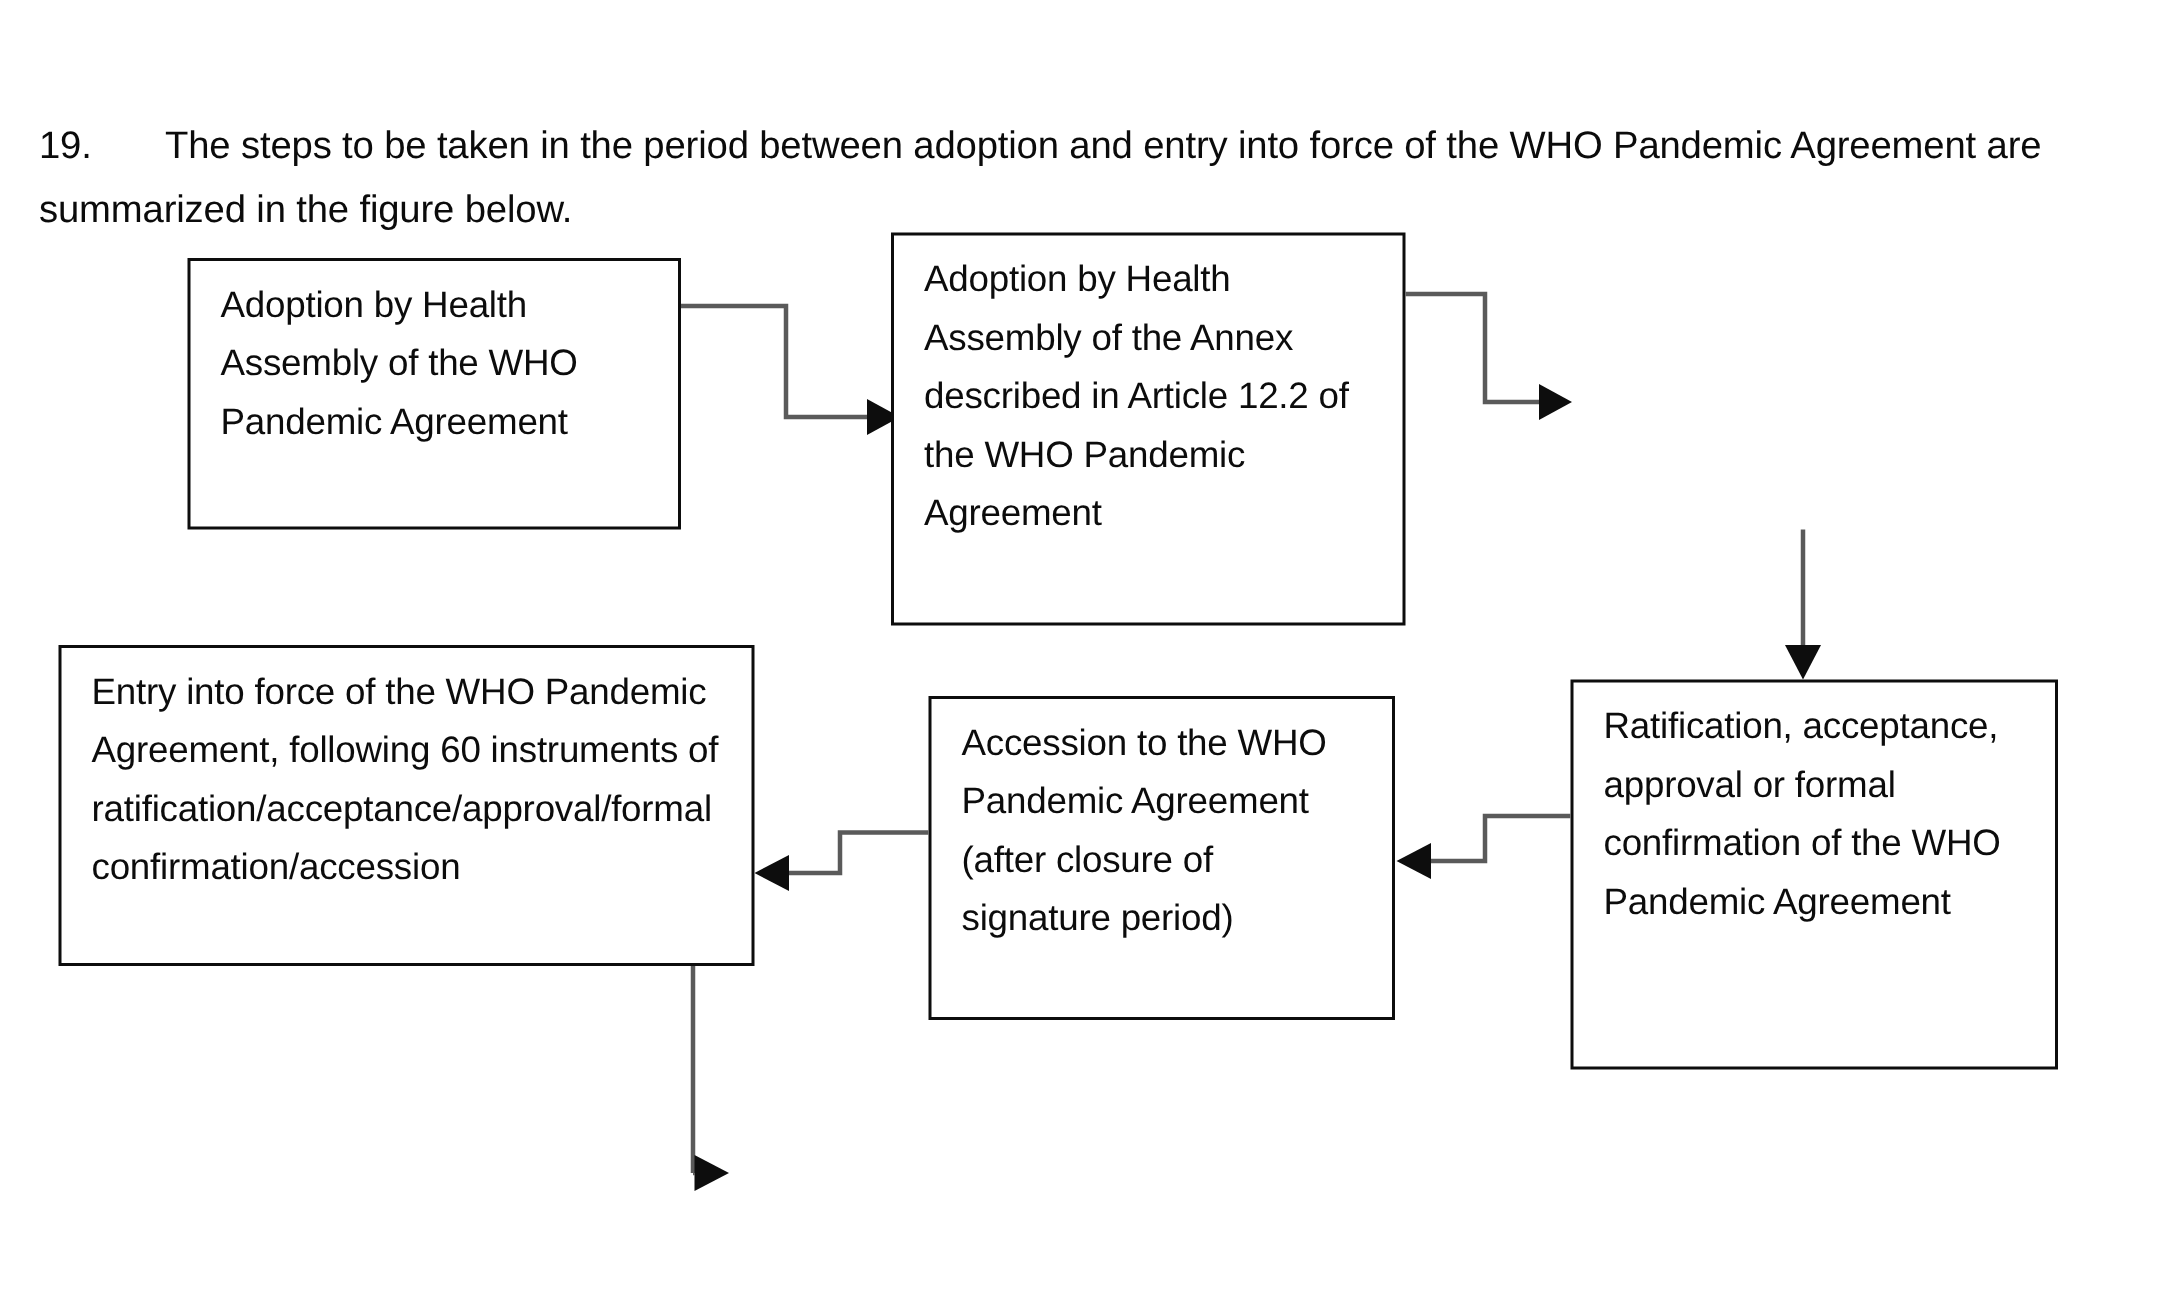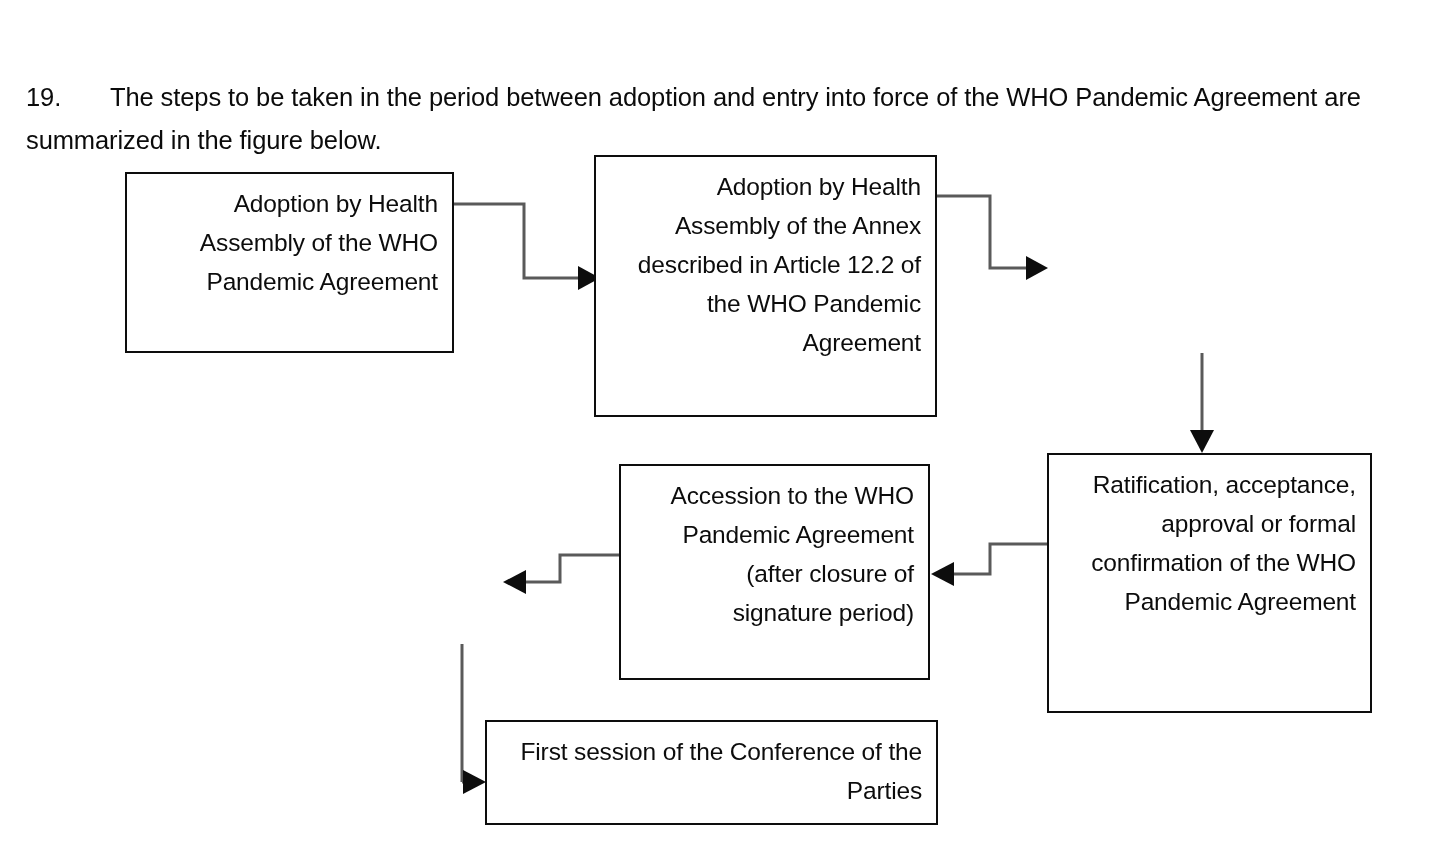--- a/index.html
+++ b/index.html
@@ -35,21 +35,20 @@
     margin-top: 32px;
   }
 
   
   #flow-diagram {
     position: absolute;
     left: 0;
     top: 0;
     width: 1456px;
     height: 861px;
-    text-align: right;
   }
 
   .flow-box {
     position: absolute;
     box-sizing: border-box;
     border: 2px solid #0d0d0d;
     background: #ffffff;
     font-size: 24.5px;
     line-height: 39px;
     color: #0c0c0c;
@@ -131,16 +130,16 @@
 
   <div class="flow-box" id="box-adoption-agreement">Adoption by Health Assembly of the WHO Pandemic Agreement</div>
 
   <div class="flow-box" id="box-adoption-annex">Adoption by Health Assembly of the Annex described in Article 12.2 of the WHO Pandemic Agreement</div>
 
 
   <div class="flow-box" id="box-ratification">Ratification, acceptance, approval or formal confirmation of the WHO Pandemic Agreement</div>
 
   <div class="flow-box" id="box-accession">Accession to the WHO Pandemic Agreement (after closure of signature period)</div>
 
+  <div class="flow-box" id="box-entry-into-force">Entry into force of the WHO Pandemic Agreement, following 60 instruments of ratification/acceptance/approval/formal confirmation/accession</div>
 
-  <div class="flow-box" id="box-first-cop">First session of the Conference of the Parties</div>
 
 </div>
 
 </body></html>

